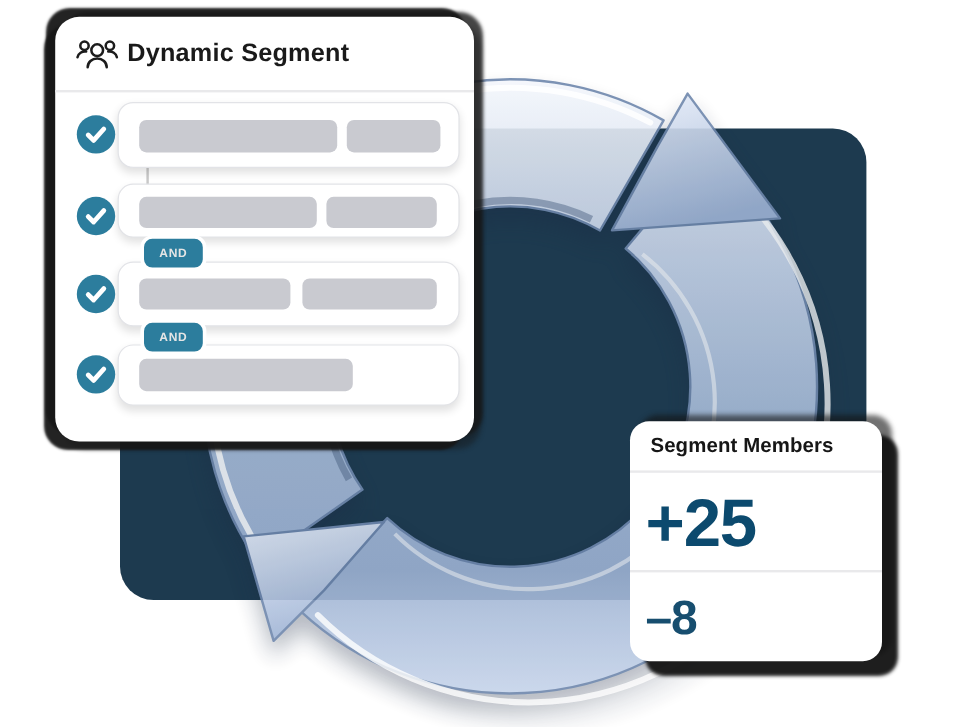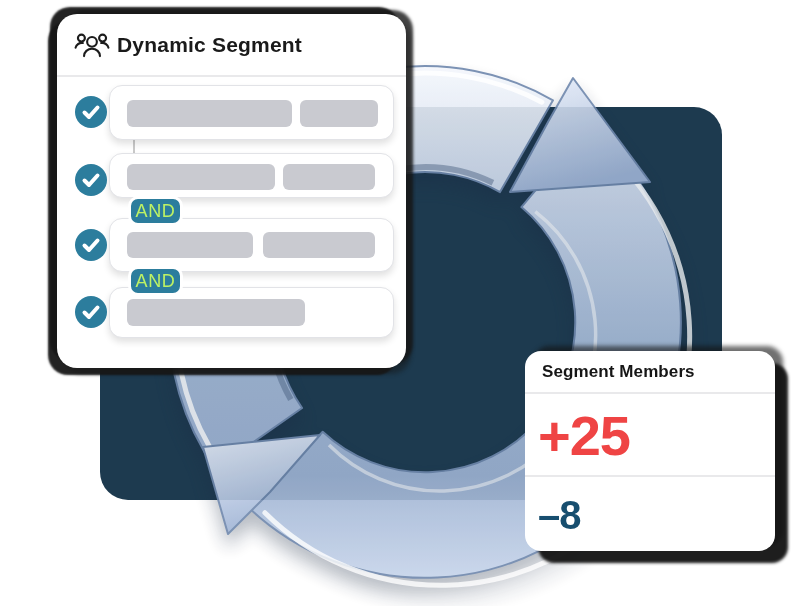--- a/index.html
+++ b/index.html
@@ -9,56 +9,56 @@
 
   
   .navy-panel{left:100px;top:107px;width:622px;height:393px;
     background:#1d3a4f;border-radius:28px;z-index:1;}
 
   
   .cycle{left:0;top:0;z-index:2;}
 
   
   .card{background:#ffffff;position:absolute;}
-  .card1{left:57px;top:14px;width:349px;height:354px;border-radius:20px;z-index:3;
+  .card1{left:46px;top:14px;width:349px;height:354px;border-radius:20px;z-index:3;
     box-shadow:-9px 7px 2px rgba(23,23,23,.95),-7px -7px 2px rgba(23,23,23,.95),
                7px -4px 3px rgba(23,23,23,.8),5px 6px 4px rgba(23,23,23,.45);text-align:right;}
-  .card2{left:525px;top:351px;width:250px;height:200px;border-radius:16px;z-index:4;
+  .card2{left:525px;top:351px;width:210px;height:200px;border-radius:16px;z-index:4;
     box-shadow:13px 12px 3px rgba(18,18,18,.95),8px -5px 4px rgba(18,18,18,.6);}
 
   
   .c1-header{position:absolute;left:0;top:0;right:0;height:61px;display:flex;
     align-items:center;padding-left:17px;}
   .users-icon{width:36px;height:30px;display:inline-block;}
   .c1-title{font-size:21px;font-weight:700;color:#1a1a1a;margin-left:7px;letter-spacing:.2px;}
   .divider{position:absolute;left:0;right:0;height:2px;background:#e9e9eb;}
 
   
   .connector{left:76px;top:98px;width:2px;height:200px;background:#c9c9c9;z-index:1;}
   .check{width:32px;height:32px;border-radius:50%;background:#2c7d9d;z-index:2;
     display:flex;align-items:center;justify-content:center;left:18px;}
 
   
   .rule-row{left:52px;width:285px;background:#fff;border:1.5px solid #e2e3e7;
     border-radius:13px;box-shadow:0 4px 7px rgba(0,0,0,.12);box-sizing:border-box;z-index:1;}
   .bar{position:absolute;background:#c9cad0;border-radius:6px;height:27px;}
 
   .and-badge{left:71px;width:55px;height:30px;background:#2c7d9d;border:3px solid #fff;
-    border-radius:10px;box-sizing:border-box;color:#bef264;font-size:18px;font-weight:400;
+    border-radius:10px;box-sizing:border-box;color:#e5e5e5;font-size:10px;font-weight:700;
     letter-spacing:.6px;display:flex;align-items:center;justify-content:center;z-index:5;}
 
   
   .c2-header{position:absolute;left:0;top:0;right:0;height:41px;display:flex;
     align-items:center;padding-left:17px;}
   .c2-title{font-size:17px;font-weight:700;color:#161616;letter-spacing:.1px;}
   .sm-row{position:absolute;left:0;right:0;display:flex;align-items:baseline;padding-left:13px;}
   .row-added{top:42px;height:82px;}
   .row-removed{top:125px;height:75px;}
   .big-num{font-weight:700;letter-spacing:-1px;line-height:1;}
-  .num-added{font-size:56px;color:#ef4444;align-self:center;margin-top:4px;}
+  .num-added{font-size:56px;color:#0c4a6e;align-self:center;margin-top:4px;}
   .num-removed{font-size:40px;color:#174e6f;align-self:center;margin-top:2px;}
   .num-label{font-size:32px;font-weight:600;color:#141414;margin-left:8px;align-self:center;}
 </style>
 </head>
 <body>
 
 <div class="abs navy-panel"></div>
 
 <svg class="abs cycle" width="800" height="606" viewBox="0 0 800 606">
   <defs>

